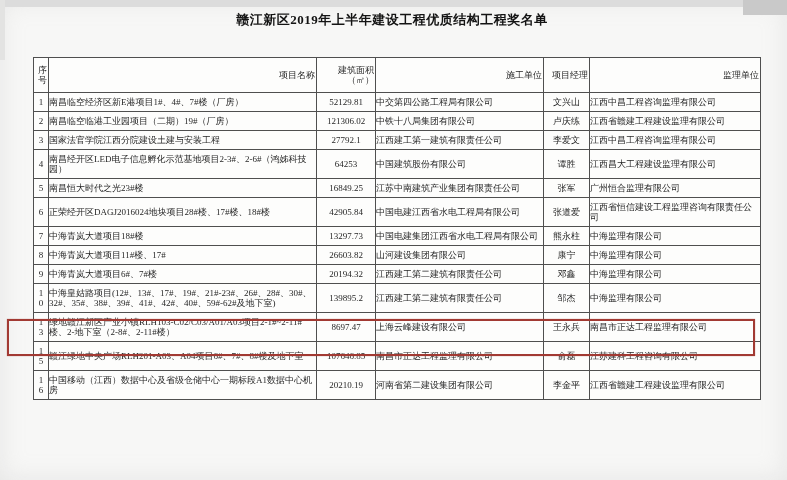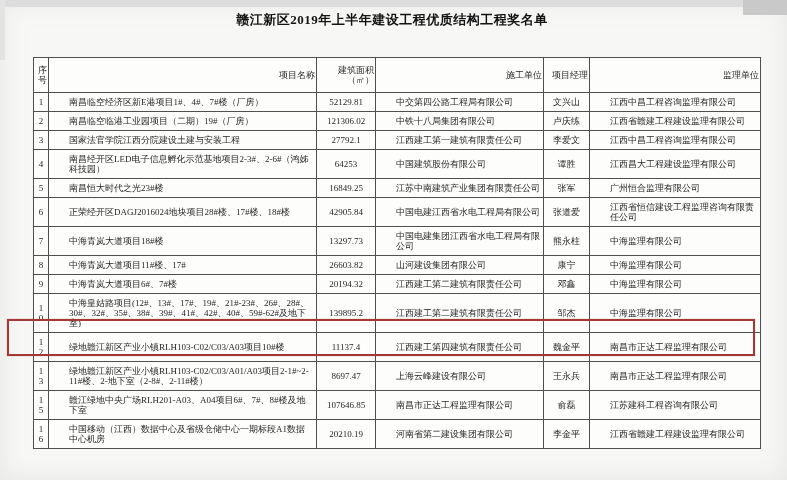--- a/index.html
+++ b/index.html
@@ -52,21 +52,21 @@
     text-align:right;height:30px;padding:2px 1px;
     font-weight:400;
   }
   col.c-no{width:15px;}
   col.c-project{width:268px;}
   col.c-area{width:59px;}
   col.c-contractor{width:168px;}
   col.c-manager{width:46px;}
   col.c-supervisor{width:171px;}
   td.cell-no,td.cell-area,td.cell-manager{text-align:center;}
-  td.cell-project,td.cell-contractor,td.cell-supervisor{text-align:left;padding-left:20px;}
+  td.cell-project,td.cell-contractor,td.cell-supervisor{text-align:left;padding-left:0;}
   .hl-box{
     position:absolute;
     border:2px solid #a23a33;
     box-shadow:0 0 1px rgba(162,58,51,.6);
     pointer-events:none;
   }
 </style>
 </head>
 <body>
 
@@ -171,28 +171,20 @@
   </tr>
         <tr>
     <td class="cell-no">10</td>
     <td class="cell-project">中海皇姑路项目(12#、13#、17#、19#、21#-23#、26#、28#、30#、32#、35#、38#、39#、41#、42#、40#、59#-62#及地下室)</td>
     <td class="cell-area">139895.2</td>
     <td class="cell-contractor">江西建工第二建筑有限责任公司</td>
     <td class="cell-manager">邹杰</td>
     <td class="cell-supervisor">中海监理有限公司</td>
   </tr>
         <tr>
-    <td class="cell-no">12</td>
-    <td class="cell-project">绿地赣江新区产业小镇RLH103-C02/C03/A03项目10#楼</td>
-    <td class="cell-area">11137.4</td>
-    <td class="cell-contractor">江西建工第四建筑有限责任公司</td>
-    <td class="cell-manager">魏金平</td>
-    <td class="cell-supervisor">南昌市正达工程监理有限公司</td>
-  </tr>
-        <tr>
     <td class="cell-no">13</td>
     <td class="cell-project">绿地赣江新区产业小镇RLH103-C02/C03/A01/A03项目2-1#~2-11#楼、2-地下室（2-8#、2-11#楼）</td>
     <td class="cell-area">8697.47</td>
     <td class="cell-contractor">上海云峰建设有限公司</td>
     <td class="cell-manager">王永兵</td>
     <td class="cell-supervisor">南昌市正达工程监理有限公司</td>
   </tr>
         <tr>
     <td class="cell-no">15</td>
     <td class="cell-project">赣江绿地中央广场RLH201-A03、A04项目6#、7#、8#楼及地下室</td>

